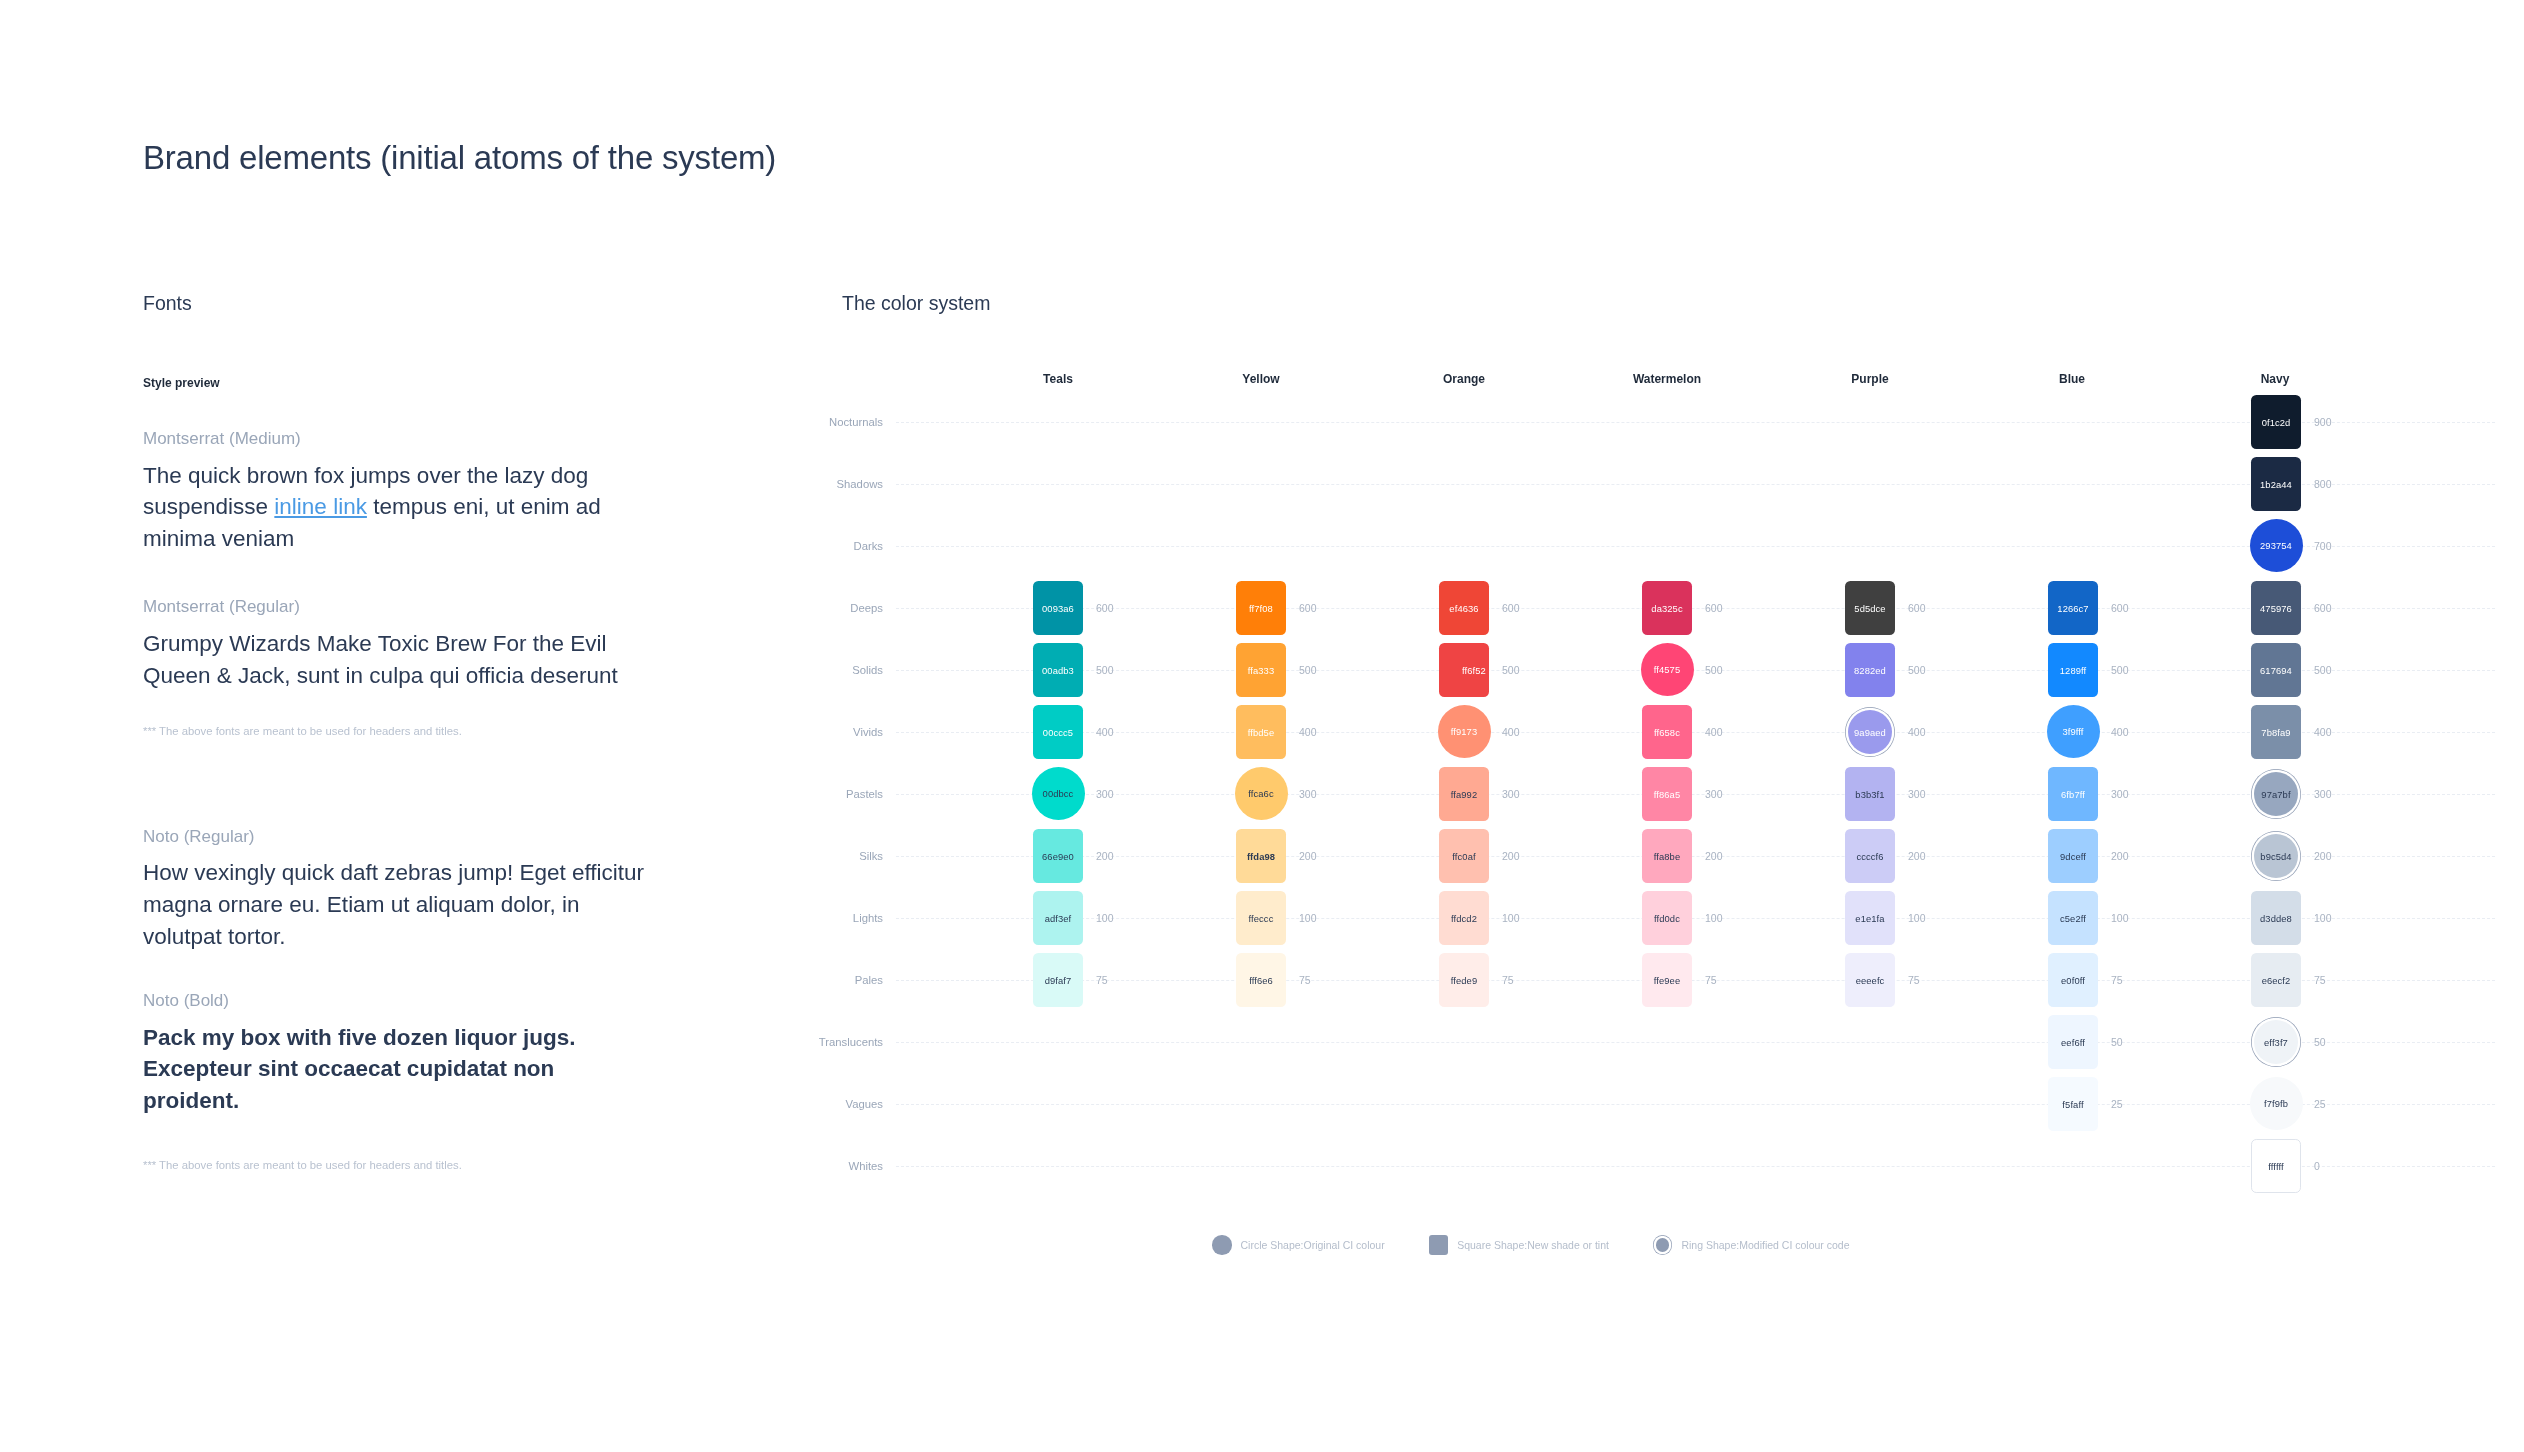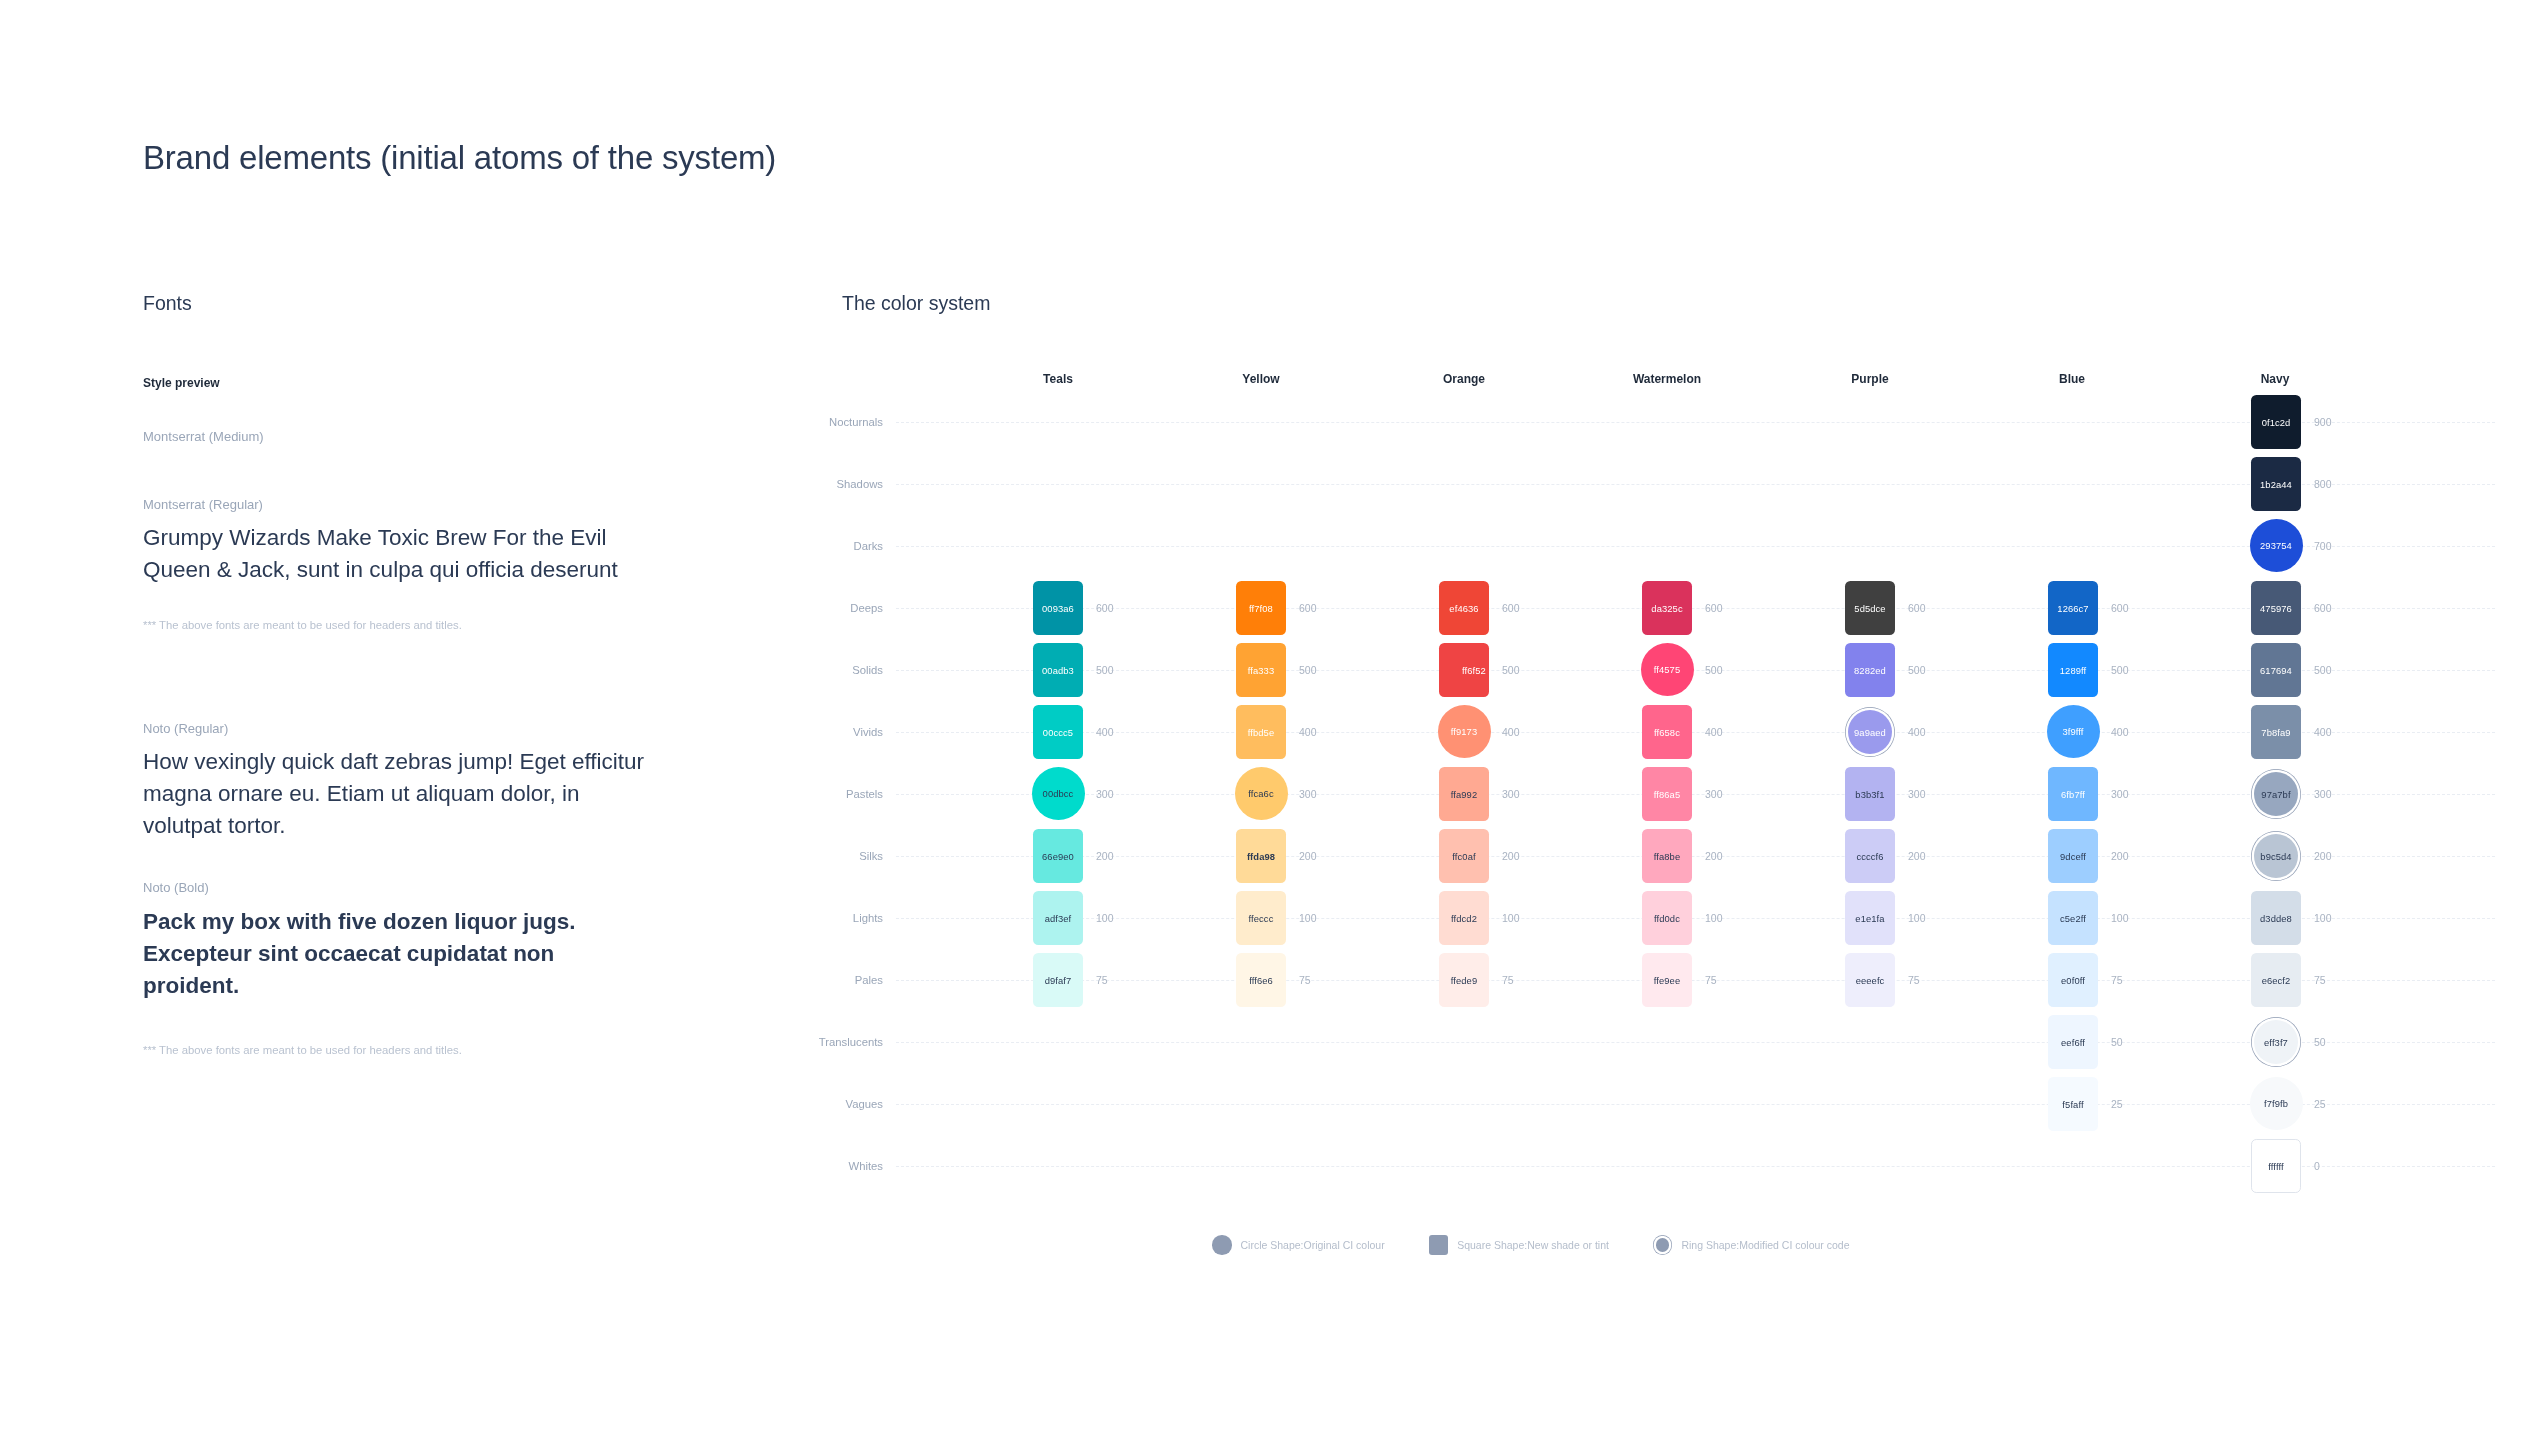--- a/index.html
+++ b/index.html
@@ -45,21 +45,21 @@
     width: 526px;
   }
   #style-preview-label {
     font-size: 12px;
     font-weight: 700;
     color: #1f2a3a;
     margin-bottom: 39px;
   }
   .font-block { margin-bottom: 0; }
   .font-name {
-    font-size: 13px;
+    font-size: 17px;
     font-weight: 400;
     color: #9aa6b8;
     margin-bottom: 10.5px;
   }
   .font-sample {
     font-size: 22.5px;
     line-height: 1.42;
     color: #2b3a54;
     font-weight: 400;
     max-width: 511px;
@@ -201,20 +201,21 @@
   <h2 class="section-heading" id="fonts-heading">Fonts</h2>
 
   <h2 class="section-heading" id="color-heading">The color system</h2>
 
   <div id="fonts-panel">
 
     <div id="style-preview-label">Style preview</div>
 
     <div class="font-block">
       <div class="font-name">Montserrat (Medium)</div>
+      <div class="font-sample medium"><span>The quick brown fox jumps over the lazy dog suspendisse </span><a class="inline-link" href="#">inline link</a><span> tempus eni, ut enim ad minima veniam</span></div>
     </div>
 
     <div id="gap-1"></div>
 
     <div class="font-block">
       <div class="font-name">Montserrat (Regular)</div>
       <div class="font-sample">Grumpy Wizards Make Toxic Brew For the Evil Queen &amp; Jack, sunt in culpa qui officia deserunt</div>
     </div>
 
     <div id="gap-2"></div>

